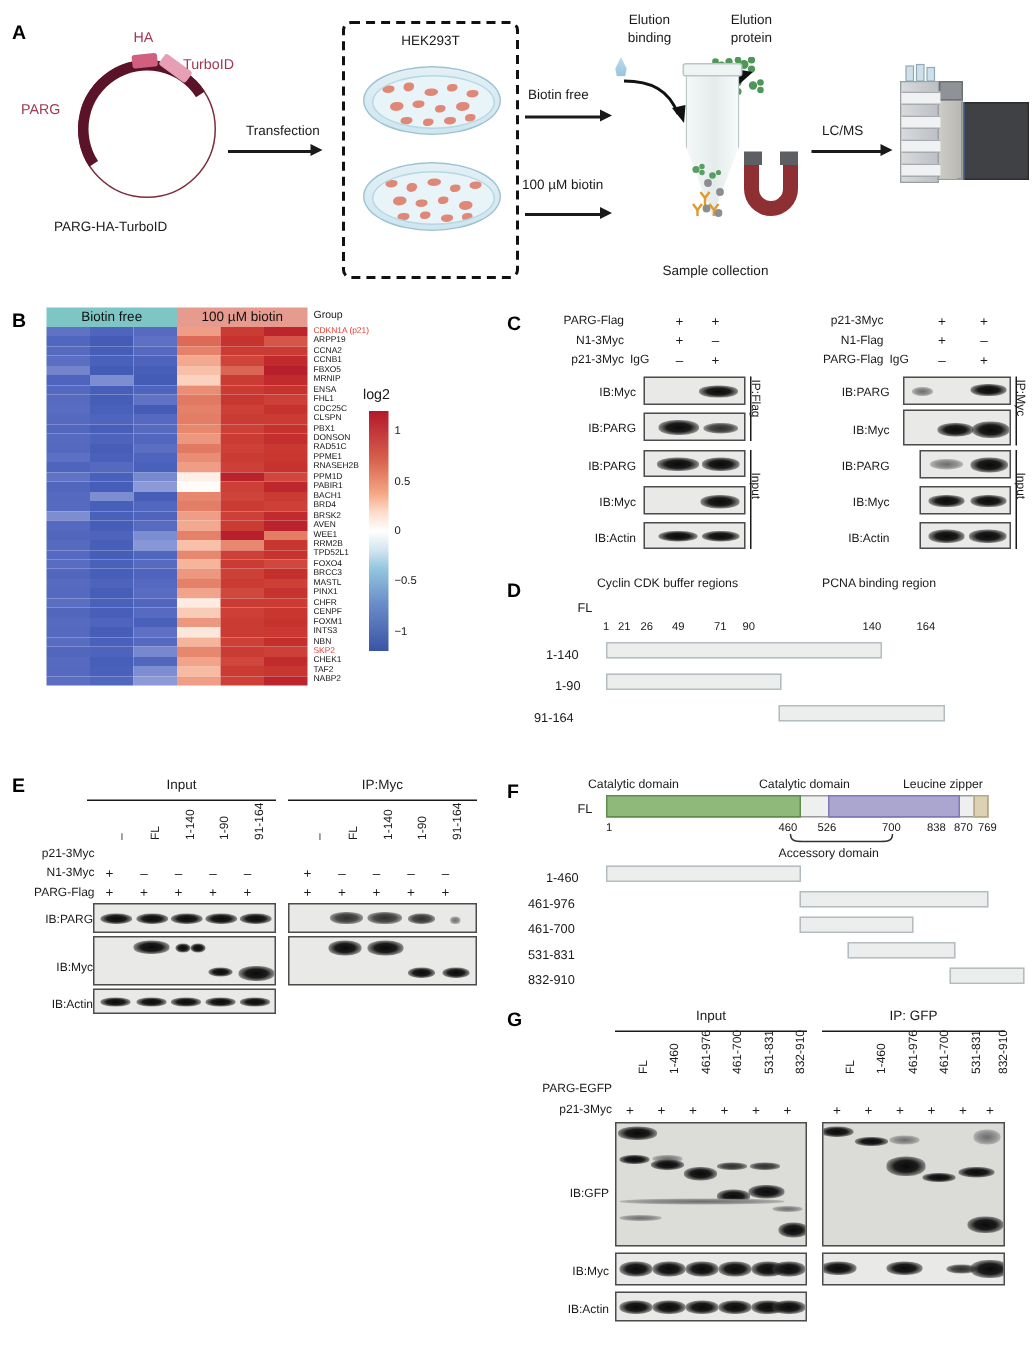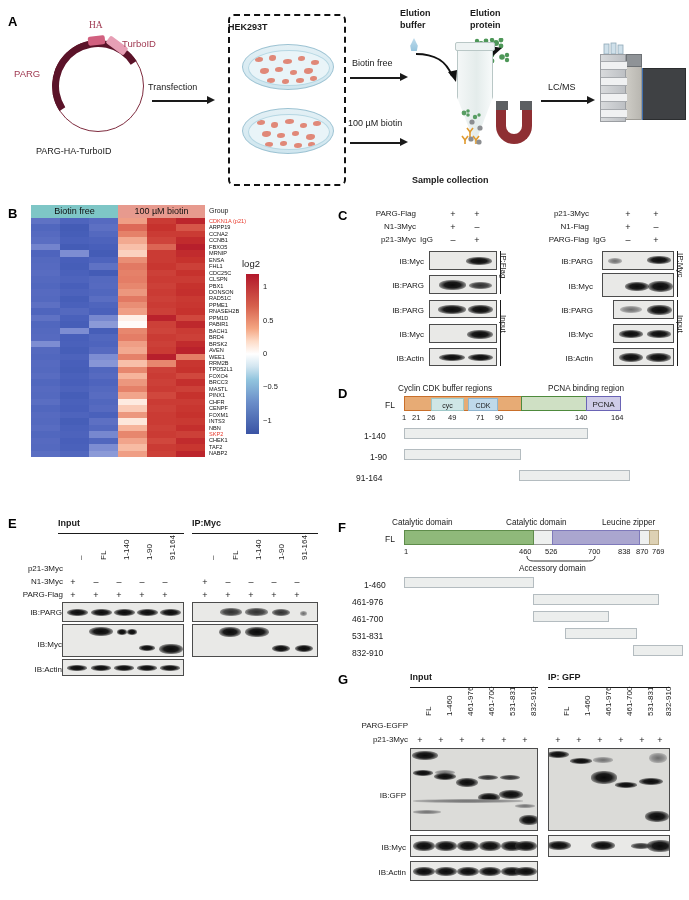--- a/index.html
+++ b/index.html
@@ -10,21 +10,21 @@
     color:#1a1a1a; overflow:hidden;
   }
   .panel-letter{
     position:absolute; font-weight:bold; font-size:13px; color:#000;
     font-family:"Liberation Sans", sans-serif;
   }
   .abs{ position:absolute; }
   .lbl{ position:absolute; font-size:8px; white-space:nowrap; }
   .lbl9{ position:absolute; font-size:9px; white-space:nowrap; }
   .lbl7{ position:absolute; font-size:7px; white-space:nowrap; }
-  .ctr{ text-align:left;font-weight:bold; }
+  .ctr{ text-align:center; }
 
   
   #panelA{ position:absolute; left:0; top:0; width:689px; height:200px; }
   .plasmid-ring{
     position:absolute; border-radius:50%;
     border:1.4px solid #7e2b3e;
   }
   .arc-dark{
     position:absolute; width:92px; height:92px; border-radius:50%;
     border:7px solid transparent;
@@ -191,26 +191,26 @@
 </head>
 <body>
 
 <div id="panelA">
   <div class="panel-letter" style="left:8px; top:14px;">A</div>
 
   <div class="plasmid-ring" style="left:52px; top:40px; width:92px; height:92px;"></div>
   <div class="arc-dark" style="left:52px; top:40px;"></div>
   <div class="ha-seg" style="left:88px; top:36px; width:17px; transform:rotate(-6deg);"></div>
   <div class="turbo-seg" style="left:106px; top:41px; width:22px; transform:rotate(36deg);"></div>
-  <div class="plasmid-txt" style="left:89px; top:20px;font-family:Liberation Serif, serif;">HA</div>
+  <div class="plasmid-txt" style="left:89px; top:20px;">HA</div>
   <div class="plasmid-txt" style="left:122px; top:38px;">TurboID</div>
   <div class="plasmid-txt" style="left:14px; top:68px;">PARG</div>
   <div class="lbl9" style="left:36px; top:146px; color:#1a1a1a;">PARG-HA-TurboID</div>
 
-  <div class="lbl9" style="left:148px; top:82px;">Transfection</div>
+  <div class="lbl9" style="left:164px; top:82px;">Transfection</div>
   <div class="arrowline" style="left:152px; top:100px; width:57px;"></div>
   <div class="arrowhead" style="left:207px; top:96px;"></div>
 
   <div class="dashbox" style="left:228px; top:14px; width:118px; height:172px;"></div>
   <div class="lbl9 ctr" style="left:228px; top:22px; width:118px;">HEK293T</div>
 
   <div class="dish" style="left:242px; top:44px;">
     <div class="dish-inner">
       <div class="cell" style="left:6px;  top:6px;  width:8px; height:5px;"></div>
       <div class="cell" style="left:20px; top:4px;  width:7px; height:6px;"></div>
@@ -248,21 +248,21 @@
 
   <div class="lbl9" style="left:352px; top:58px;">Biotin free</div>
   <div class="arrowline" style="left:350px; top:77px; width:52px;"></div>
   <div class="arrowhead" style="left:400px; top:73px;"></div>
 
   <div class="lbl9" style="left:348px; top:118px;">100 µM biotin</div>
   <div class="arrowline" style="left:350px; top:142px; width:52px;"></div>
   <div class="arrowhead" style="left:400px; top:138px;"></div>
 
   <div class="lbl9 ctr" style="left:400px; top:8px; width:66px;">Elution</div>
-  <div class="lbl9 ctr" style="left:400px; top:20px; width:66px;">buffer</div>
+  <div class="lbl9 ctr" style="left:400px; top:20px; width:66px;">binding</div>
   <div class="drop" style="left:409px; top:38px;"></div>
 
   <div class="lbl9 ctr" style="left:470px; top:8px; width:62px;">Elution</div>
   <div class="lbl9 ctr" style="left:470px; top:20px; width:62px;">protein</div>
   <svg class="abs" style="left:474px; top:38px;" width="40" height="28" viewBox="0 0 40 28">
     <g fill="#3f8f4a" opacity="0.92">
       <circle cx="7" cy="6" r="3"></circle>
         <circle cx="12" cy="3" r="2.4"></circle>
         <circle cx="12" cy="9" r="2.4"></circle>
       <circle cx="3" cy="3" r="2.2"></circle>
@@ -737,38 +737,20 @@
 </div>
 
 <div class="abs" style="left:330px; top:374px; width:359px; height:132px;">
   <div class="panel-letter" style="left:8px; top:12px;">D</div>
 
   <div class="dom-title" style="left:68px; top:10px;">Cyclin CDK buffer regions</div>
   <div class="dom-title" style="left:218px; top:10px;">PCNA binding region</div>
 
   <div class="lbl" style="left:55px; top:26px; font-size:8.5px;">FL</div>
 
-  <div class="dom-bar" style="left:74px; top:22px; width:215px;">
-    <div class="dom-seg" style="left:-1px; top:-1px; width:118px; background:#e7ab75; border:1.3px solid #c96f2a;"></div>
-    <div class="dom-seg" style="left:116px; top:-1px; width:66px; background:#cfe0c4; border:1.3px solid #4e8a3c;"></div>
-    <div class="dom-seg" style="left:181px; top:-1px; width:35px; background:#cfcce8; border:1.3px solid #6a64b5;"></div>
-    <div class="dom-seg" style="left:26px; top:1px; width:7px; background:#cfe6e6; border:0.8px solid #9ec8c8; height:13px;"></div>
-    <div class="dom-seg" style="left:26px; top:1px; width:33px; background:#cfe6e6; border:0.8px solid #9ec8c8; height:13px;
-                font-size:7px; text-align:center; line-height:13px;">
-      <span>cyc</span>
-    </div>
-    <div class="dom-seg" style="left:63px; top:1px; width:30px; background:#bfd9ea; border:0.8px solid #8fb5cf; height:13px;
-                font-size:7px; text-align:center; line-height:13px;">
-      <span>CDK</span>
-    </div>
-    <div class="dom-seg" style="left:181px; top:-1px; width:35px; background:#cfcce8; border:1.3px solid #6a64b5;
-                font-size:8px; text-align:center; line-height:15px;">
-      <span>PCNA</span>
-    </div>
-  </div>
 
   <div class="tick-lbl" style="left:72px;  top:39px;">1</div>
   <div class="tick-lbl" style="left:82px;  top:39px;">21</div>
   <div class="tick-lbl" style="left:97px;  top:39px;">26</div>
   <div class="tick-lbl" style="left:118px; top:39px;">49</div>
   <div class="tick-lbl" style="left:146px; top:39px;">71</div>
   <div class="tick-lbl" style="left:165px; top:39px;">90</div>
   <div class="tick-lbl" style="left:245px; top:39px;">140</div>
   <div class="tick-lbl" style="left:281px; top:39px;">164</div>
 

